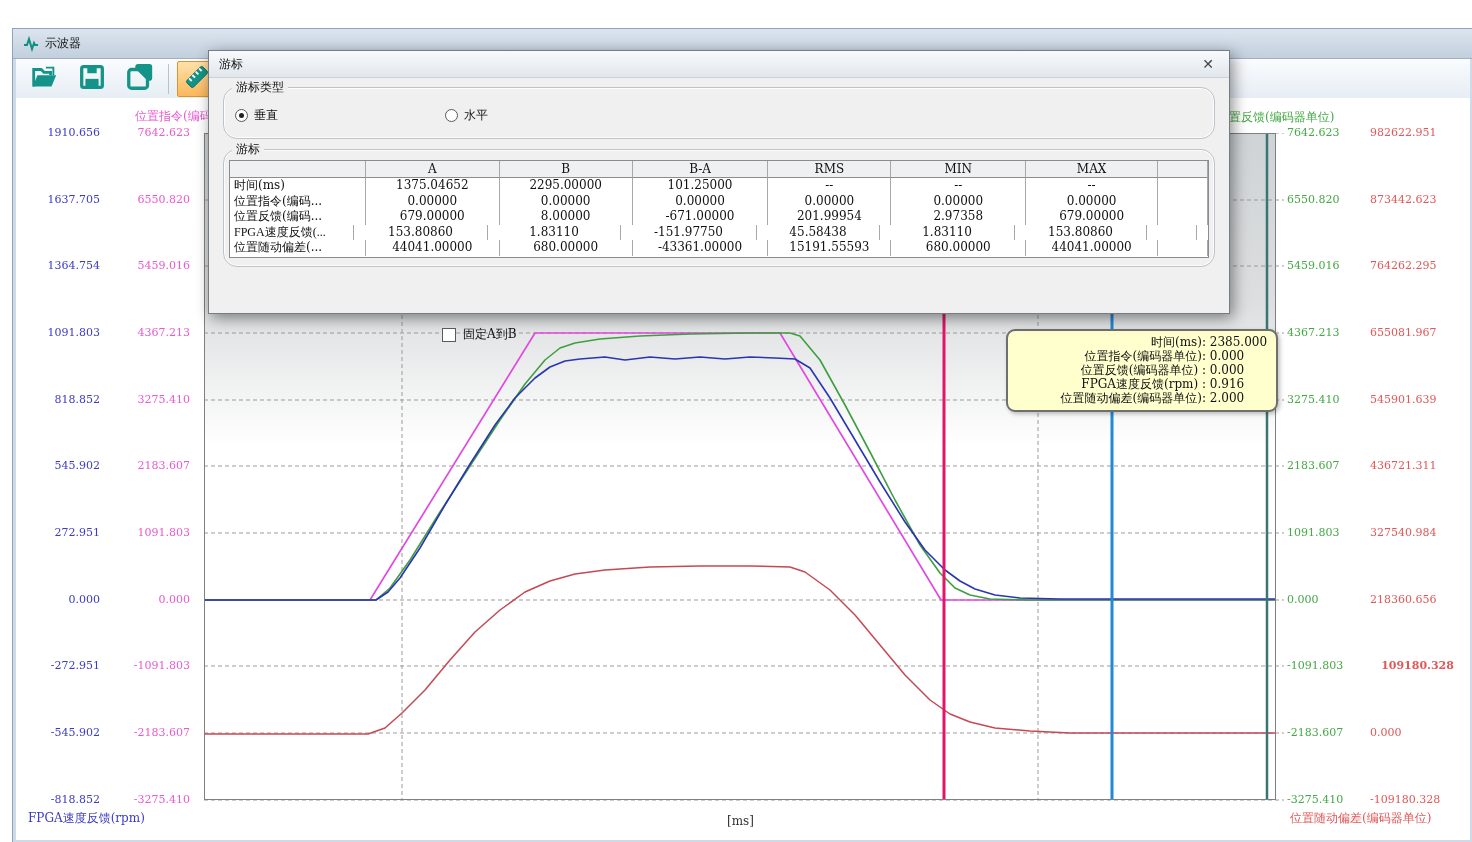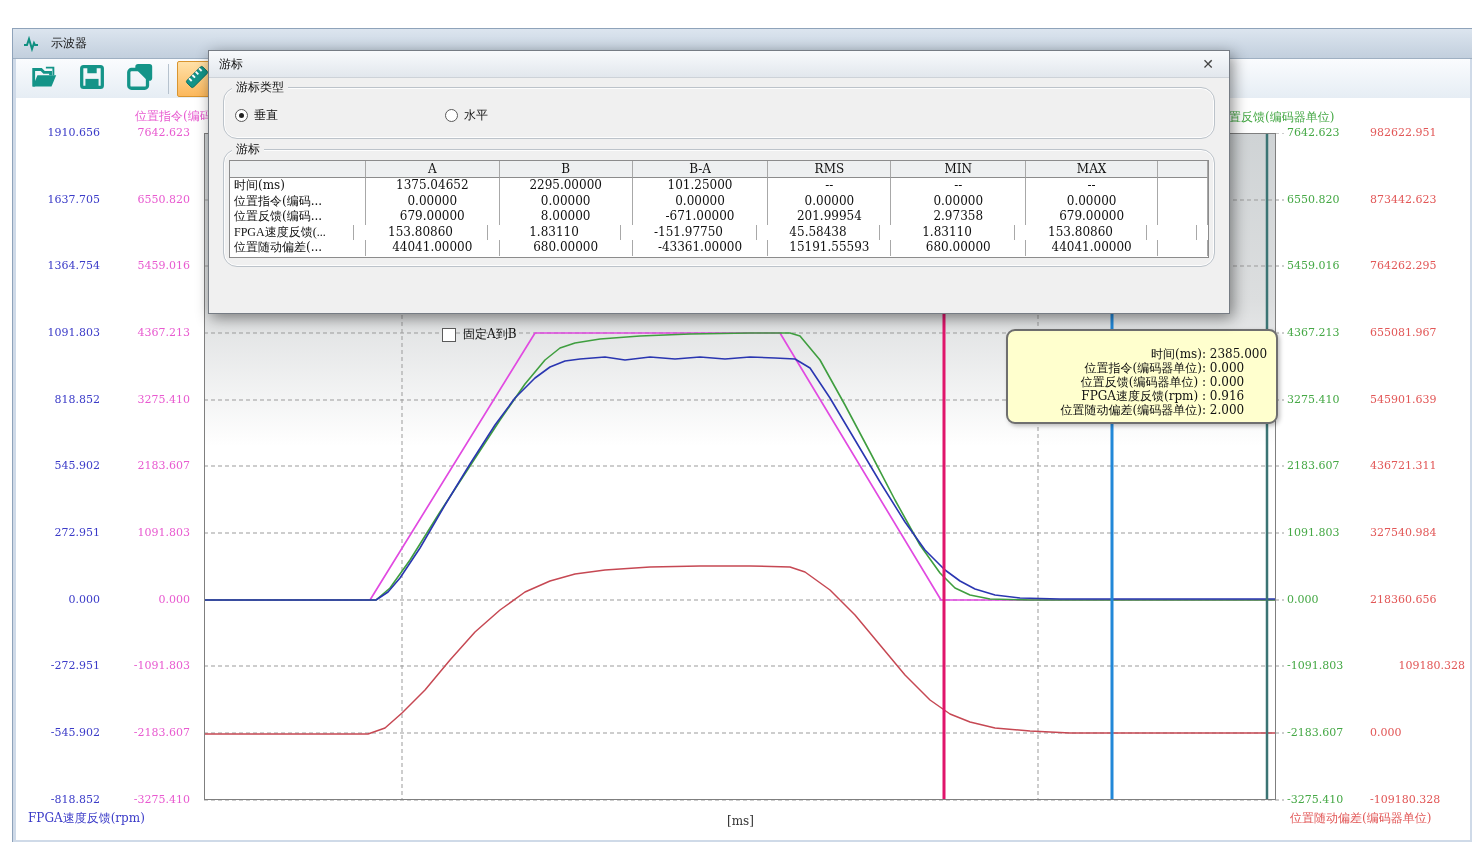--- a/index.html
+++ b/index.html
@@ -7,21 +7,21 @@
        font-family:"Liberation Sans", sans-serif;}
   #stage{position:absolute;left:0;top:0;width:1472px;height:842px;}
 
   
   #window{position:absolute;left:12px;top:28px;width:1460px;height:814px;
           background:#fff;border:1px solid #8fa3ba;
           box-shadow:inset 0 0 0 3px #cfdae8;}
   .titlebar{position:absolute;left:0;top:0;width:100%;height:29px;
             background:linear-gradient(#dce5ef,#c2cfdd);
             border-bottom:1px solid #9fb0c2;display:flex;align-items:center;}
-  .titlebar .title{font-size:12px;color:#111;margin-left:12px;}
+  .titlebar .title{font-size:12px;color:#111;margin-left:6px;}
   .app-icon{width:16px;height:16px;margin-left:10px;display:inline-block;}
 
   .toolbar{position:absolute;left:3px;top:30px;width:1454px;height:39px;
            background:linear-gradient(#fafcfe,#e6edf4);
            border-bottom:1px solid #96a5b5;display:flex;align-items:center;}
   .tbtn{width:38px;height:34px;margin-left:8px;border:1px solid transparent;
         display:flex;align-items:center;justify-content:center;background:transparent;}
   .tbtn.active{background:linear-gradient(#ffe1a8,#fcb85c);
                border:1px solid #d9952f;border-radius:2px;}
   .tb-sep{width:1px;height:30px;background:#b6c2ce;margin-left:8px;}
@@ -29,21 +29,21 @@
   
   #client{position:absolute;left:3px;top:69px;width:1454px;height:742px;background:#fff;}
   .ticklabel{position:absolute;font-family:"DejaVu Serif",serif;font-size:11px;
              height:14px;line-height:14px;white-space:nowrap;}
   .axislabel{position:absolute;font-family:"DejaVu Serif",serif;font-size:12px;
              white-space:nowrap;z-index:2;}
 
   
   #tooltip{position:absolute;left:1006px;top:329px;width:254px;
            background:#ffffce;border:2px solid #6f6f6f;border-radius:9px;
-           padding:16px 8px 5px 6px;z-index:20;
+           padding:4px 8px 5px 6px;z-index:20;
            font-family:"DejaVu Serif",serif;font-size:12px;color:#111;
            box-shadow:2px 2px 4px rgba(0,0,0,.25);}
   .tt-row{display:flex;height:14px;line-height:14px;}
   .tt-label{flex:1;text-align:right;}
   .tt-value{width:62px;text-align:left;}
 
   
   #dialog{position:absolute;left:208px;top:50px;width:1020px;height:262px;
           background:#f0f0f0;border:1px solid #767c84;z-index:30;
           box-shadow:3px 4px 14px rgba(0,0,0,.45);}
@@ -204,21 +204,21 @@
       <div class="ticklabel" style="left: 1287px; top: 726px; width: 82px; text-align: left; color: rgb(69, 168, 69);">-2183.607</div>
       <div class="ticklabel" style="left: 1287px; top: 793px; width: 82px; text-align: left; color: rgb(69, 168, 69);">-3275.410</div>
       <div class="ticklabel" style="left: 1370px; top: 126px; width: 95px; text-align: left; color: rgb(226, 87, 87);">982622.951</div>
       <div class="ticklabel" style="left: 1370px; top: 193px; width: 95px; text-align: left; color: rgb(226, 87, 87);">873442.623</div>
       <div class="ticklabel" style="left: 1370px; top: 259px; width: 95px; text-align: left; color: rgb(226, 87, 87);">764262.295</div>
       <div class="ticklabel" style="left: 1370px; top: 326px; width: 95px; text-align: left; color: rgb(226, 87, 87);">655081.967</div>
       <div class="ticklabel" style="left: 1370px; top: 393px; width: 95px; text-align: left; color: rgb(226, 87, 87);">545901.639</div>
       <div class="ticklabel" style="left: 1370px; top: 459px; width: 95px; text-align: left; color: rgb(226, 87, 87);">436721.311</div>
       <div class="ticklabel" style="left: 1370px; top: 526px; width: 95px; text-align: left; color: rgb(226, 87, 87);">327540.984</div>
       <div class="ticklabel" style="left: 1370px; top: 593px; width: 95px; text-align: left; color: rgb(226, 87, 87);">218360.656</div>
-      <div class="ticklabel" style="left: 1370px; top: 659px; width: 95px; text-align: right; color: rgb(226, 87, 87);">109180.328</div>
+      <div class="ticklabel" style="left: 1370px; top: 659px; width: 95px; text-align: center; color: rgb(226, 87, 87); font-weight: bold;">109180.328</div>
       <div class="ticklabel" style="left: 1370px; top: 726px; width: 95px; text-align: left; color: rgb(226, 87, 87);">0.000</div>
       <div class="ticklabel" style="left: 1370px; top: 793px; width: 95px; text-align: left; color: rgb(226, 87, 87);">-109180.328</div>
     </div>
 
   <div class="axislabel" style="left:135px;top:108px;color:#e85ad0;z-index:2;">位置指令(编码器单位)</div>
   <div class="axislabel" style="left:1217px;top:109px;color:#45a845;z-index:2;">位置反馈(编码器单位)</div>
   <div class="axislabel" style="left:28px;top:810px;color:#3b3bc8;">FPGA速度反馈(rpm)</div>
   <div class="axislabel" style="left:727px;top:814px;color:#333;">[ms]</div>
   <div class="axislabel" style="left:1290px;top:810px;color:#e25757;">位置随动偏差(编码器单位)</div>
 

